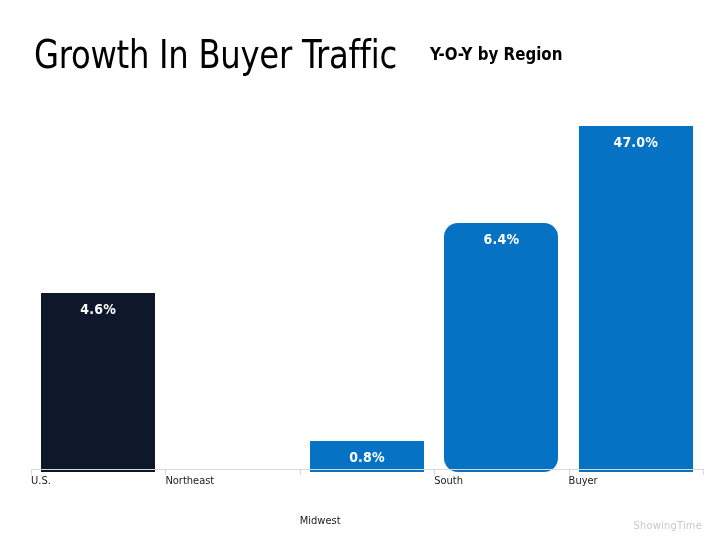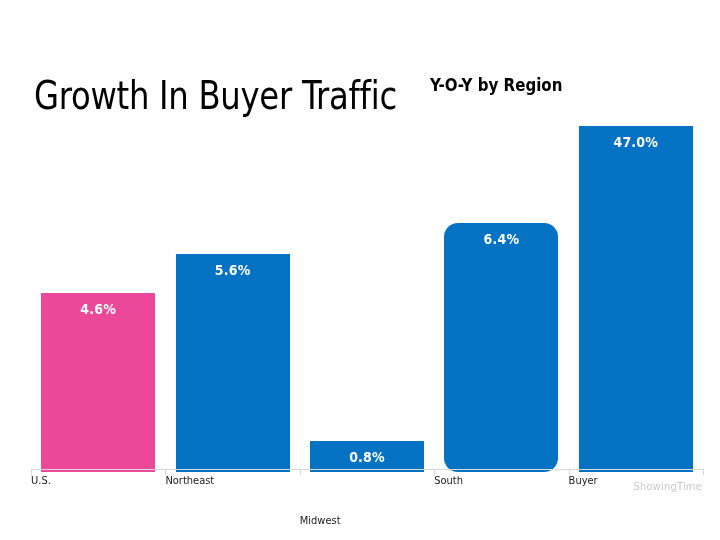--- a/index.html
+++ b/index.html
@@ -18,24 +18,23 @@
   }
 
   
   #title-block {
     position: absolute;
     left: 34px;
     top: 28px;
     width: 660px;
     height: 52px;
     display: flex;
-    align-items: flex-start;
+    align-items: center;
     gap: 26px;
     white-space: nowrap;
-    margin-top: 48px;
   }
   #chart-title {
     font-family: "DejaVu Sans Condensed", "Liberation Sans Narrow", "Liberation Sans", sans-serif;
     font-size: 39px;
     font-weight: 400;
     color: #000000;
     letter-spacing: -0.3px;
     line-height: 1;
     transform: scaleX(0.92);
     transform-origin: left bottom;
@@ -110,47 +109,42 @@
     font-size: 11px;
     font-weight: 400;
     color: #1a1a1a;
     line-height: 14px;
   }
 
   
   #watermark {
     position: absolute;
     right: 18px;
-    top: 480px;
+    top: 519px;
     font-family: "DejaVu Sans Condensed", "Liberation Sans Narrow", "Liberation Sans", sans-serif;
     font-size: 11px;
     font-weight: 400;
     color: #c9c9c9;
     letter-spacing: 0.2px;
   }
 </style>
 </head>
 <body>
 
 <div id="slide">
 
   <div id="title-block">
     <div id="chart-title">Growth In Buyer Traffic</div>
     <div id="chart-subtitle">Y-O-Y by Region</div>
   </div>
 
   <div id="plot-area">
       <div class="bar-slot" style="left: 41.2px; width: 114px;">
-        <div class="bar" style="height: 178.674px; background: #ec4899;">
+        <div class="bar" style="height: 178.674px; background: #0f172a;">
           <div class="bar-label">4.6%</div>
-        </div>
-      </div>
-      <div class="bar-slot" style="left: 175.6px; width: 114px;">
-        <div class="bar" style="height: 217.516px; background: rgb(5, 114, 196);">
-          <div class="bar-label">5.6%</div>
         </div>
       </div>
       <div class="bar-slot" style="left: 310px; width: 114px;">
         <div class="bar" style="height: 31.0737px; background: rgb(5, 114, 196);">
           <div class="bar-label">0.8%</div>
         </div>
       </div>
       <div class="bar-slot" style="left: 444.4px; width: 114px;">
         <div class="bar" style="height: 248.589px; background: rgb(5, 114, 196); border-radius: 14px;">
           <div class="bar-label">6.4%</div>

